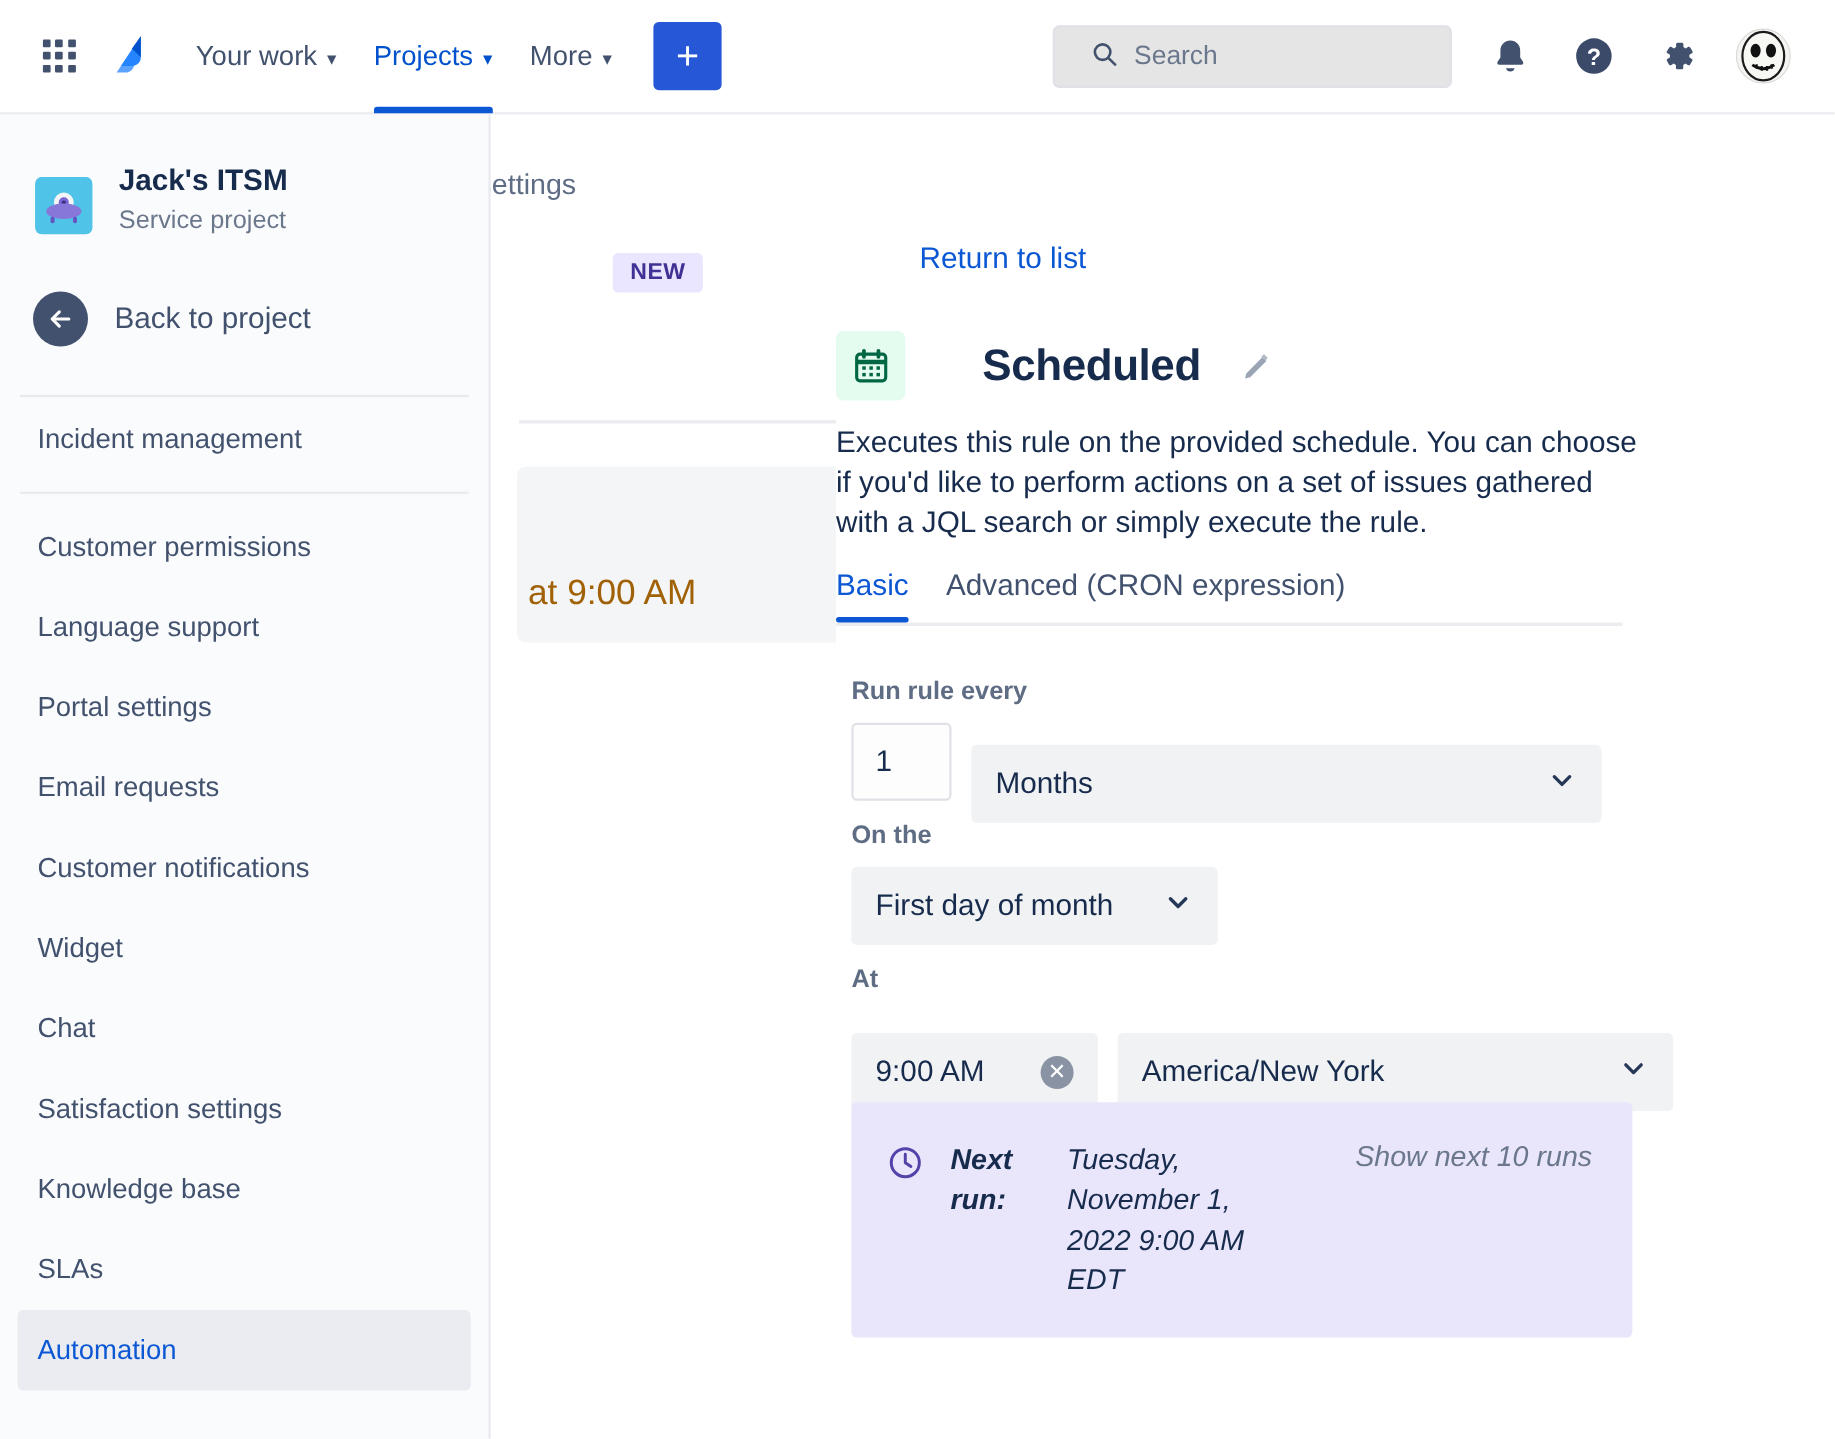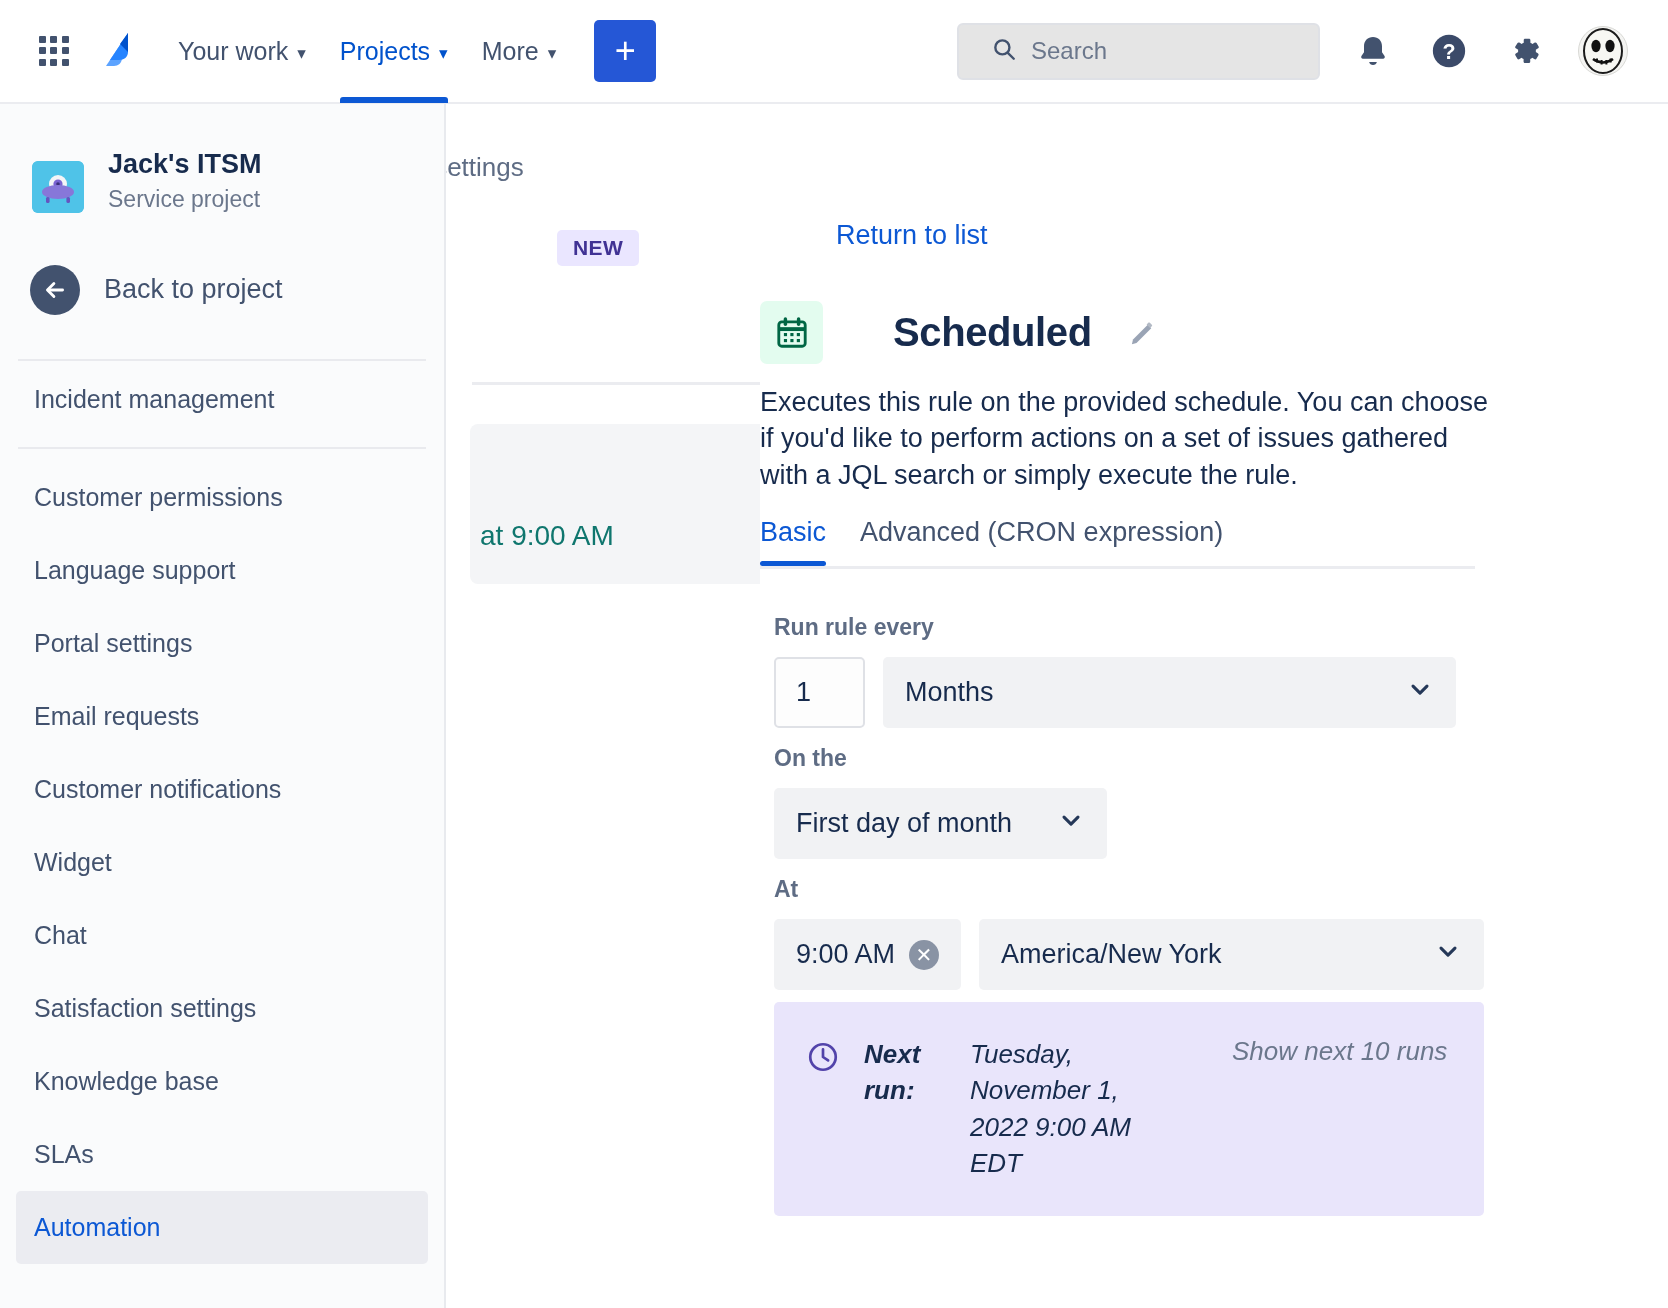--- a/index.html
+++ b/index.html
@@ -73,21 +73,21 @@
     font-size: 21px; font-weight: bold; letter-spacing: 0.4px;
     padding: 6px 16px; border-radius: 5px;
   }
   .bg-hr { position: absolute; left: 472px; top: 278px; width: 600px; height: 3px; background: #ebecf0; }
   .bg-card {
     position: absolute; left: 470px; top: 320px; width: 300px; height: 160px;
     background: #f4f5f7; border-radius: 8px;
   }
   .bg-card-text {
     position: absolute; left: 10px; top: 96px;
-    font-size: 28px; color: #0f766e; white-space: nowrap;
+    font-size: 32px; color: #a16207; white-space: nowrap;
   }
 
   
   .sidebar {
     position: absolute; top: 104px; left: 0;
     width: 446px; height: 1204px;
     background: #fafbfc;
     border-right: 2px solid #e8eaee;
     z-index: 30; overflow: hidden;
   }
@@ -140,21 +140,21 @@
   .field-label { font-size: 23px; font-weight: bold; color: #5e6c84; }
   .fld-group { position: absolute; left: 14px; }
   .num-input {
     width: 91px; height: 71px; border: 2px solid #dfe1e6; border-radius: 5px;
     background: #fdfdfd; font-size: 27px; color: #172b4d;
     display: flex; align-items: center; padding-left: 20px; cursor: text;
   }
   .select-box {
     height: 71px; background: #f1f2f4; border-radius: 5px;
     display: flex; align-items: center; padding: 0 22px;
-    font-size: 27px; color: #172b4d; cursor: pointer;
+    font-size: 27px; color: #172b4d; cursor: pointer; margin-top: 20px;
   }
   .select-box .caret { margin-left: auto; }
   .clear-x {
     width: 30px; height: 30px; border-radius: 50%; background: #8993a4;
     color: #fff; font-size: 20px; display: flex; align-items: center;
     justify-content: center; cursor: pointer; flex: none;
   }
 
   .nextrun {
     position: absolute; left: 14px; top: 898px; width: 710px;
@@ -377,21 +377,21 @@
           <svg width="28" height="28" viewBox="0 0 24 24" fill="none" stroke="#253858" stroke-width="2.6" stroke-linecap="round" stroke-linejoin="round">
               <polyline points="6,9.5 12,15.5 18,9.5"></polyline>
             </svg>
         </span>
       </div>
     </div>
 
     <div class="fld-group" style="top:772px;">
       <div class="field-label">At</div>
       <div style="display:flex; gap:18px; margin-top:16px;">
-        <div class="select-box" style="width:187px; justify-content:space-between;">
+        <div class="select-box" style="width:224px; justify-content:space-between;">
           <span>9:00 AM</span>
           <span class="clear-x">✕</span>
         </div>
         <div class="select-box" style="width:505px;">
           <span>America/New York</span>
           <span class="caret">
             <svg width="28" height="28" viewBox="0 0 24 24" fill="none" stroke="#253858" stroke-width="2.6" stroke-linecap="round" stroke-linejoin="round">
                 <polyline points="6,9.5 12,15.5 18,9.5"></polyline>
               </svg>
           </span>

